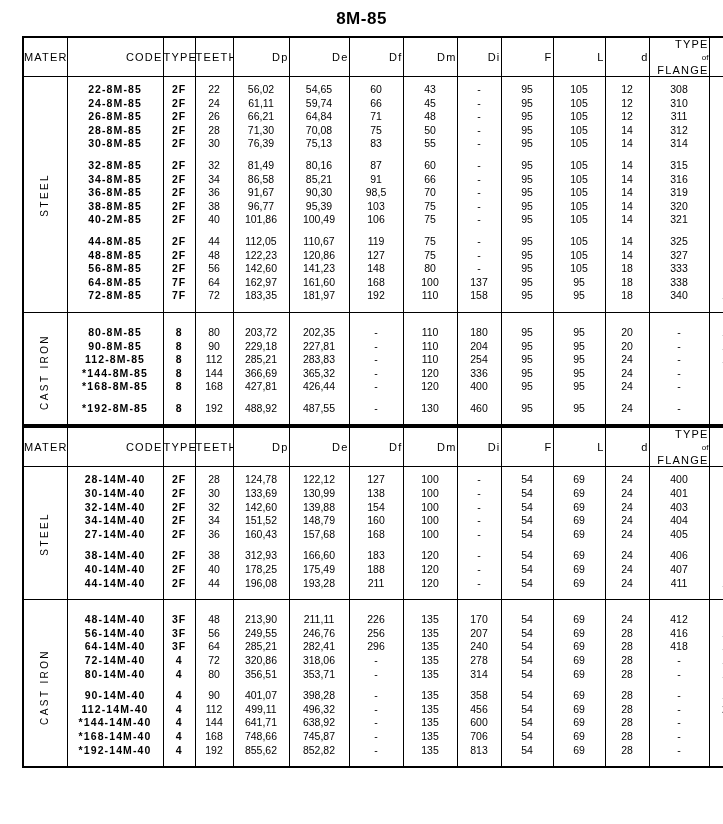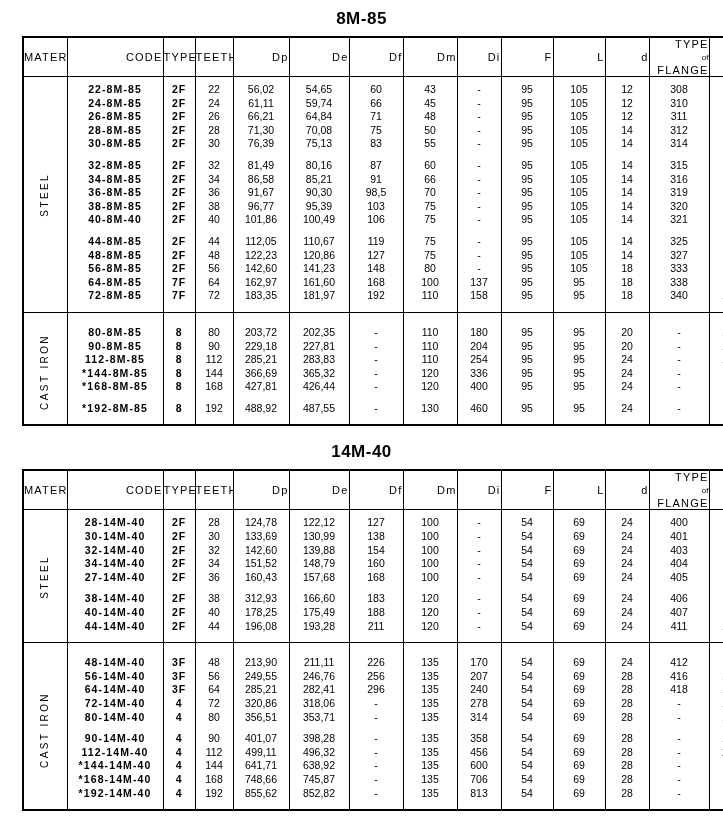--- a/index.html
+++ b/index.html
@@ -309,21 +309,21 @@
             <td>103</td>
             <td>75</td>
             <td>-</td>
             <td>95</td>
             <td>105</td>
             <td>14</td>
             <td>320</td>
             <td>5,10</td>
           </tr>
           <tr>
-            <td class="code">40-8M-40</td>
+            <td class="code">40-2M-85</td>
             <td class="type">2F</td>
             <td>40</td>
             <td>101,86</td>
             <td>100,49</td>
             <td>106</td>
             <td>75</td>
             <td>-</td>
             <td>95</td>
             <td>105</td>
             <td>14</td>
@@ -582,21 +582,20 @@
             <td></td>
             <td></td>
             <td></td>
             <td></td>
             <td></td>
             <td></td>
             <td></td>
           </tr>
         </tbody>
       </table>
-      <div class="table-title title-2">14M-40</div>
       <table class="spec">
         <colgroup>
           <col class="c-mat">
           <col class="c-code">
           <col class="c-type">
           <col class="c-teeth">
           <col class="c-dp">
           <col class="c-de">
           <col class="c-df">
           <col class="c-dm">

